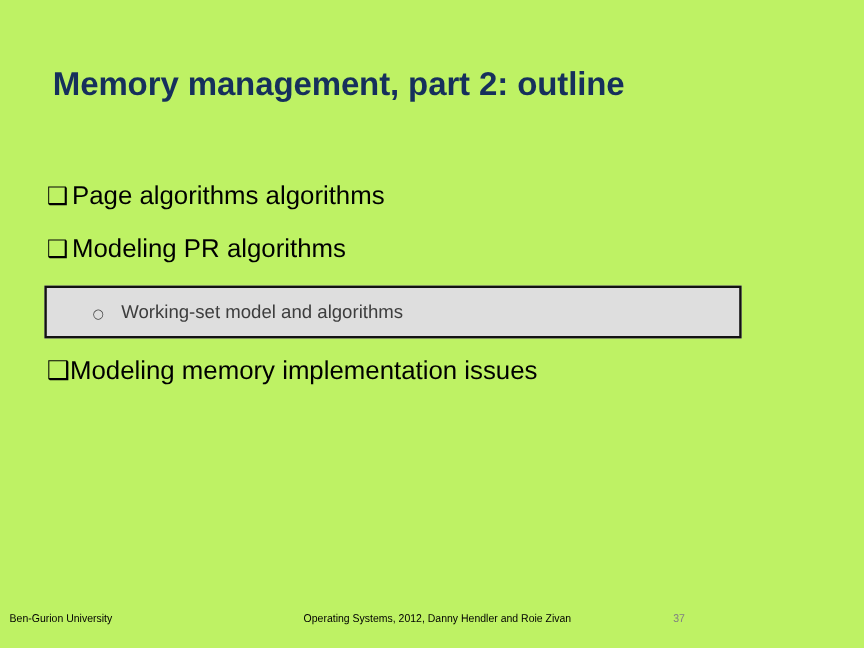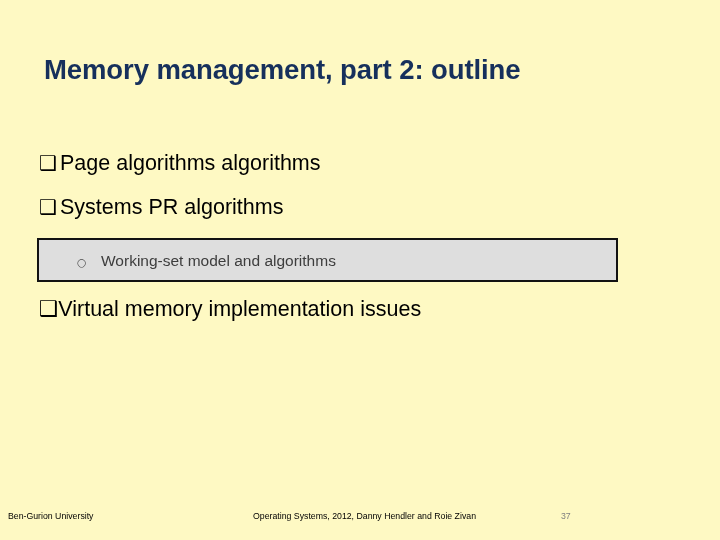--- a/index.html
+++ b/index.html
@@ -12,21 +12,21 @@
     height: 540px;
     position: relative;
     overflow: hidden;
     font-family: "Liberation Sans", "DejaVu Sans", sans-serif;
     -webkit-font-smoothing: antialiased;
   }
 
   #slide {
     position: absolute;
     inset: 0;
-    background: #fef9c3;
+    background: #bef264;
   }
 
   
   #slide-title {
     position: absolute;
     left: 44px;
     top: 33px;
     width: 640px;
     font-size: 27.5px;
     line-height: 38px;
@@ -167,35 +167,35 @@
 
   <div id="outline-body">
 
     <div class="outline-row level1">
       <span class="bullet">❑</span>
       <span class="txt">Page algorithms algorithms</span>
     </div>
 
     <div class="outline-row level1">
       <span class="bullet">❑</span>
-      <span class="txt">Systems PR algorithms</span>
+      <span class="txt">Modeling PR algorithms</span>
     </div>
 
   </div>
 
   <div id="subitem-box">
     <div class="row2">
       <span class="bullet2">○</span>
       <span class="txt2">Working-set model and algorithms</span>
     </div>
   </div>
 
   <div id="item-virtual">
     <span class="bullet">❑</span>
-    <span class="txt">Virtual memory implementation issues</span>
+    <span class="txt">Modeling memory implementation issues</span>
   </div>
 
   <div id="footer">
     <span id="footer-left">Ben-Gurion University</span>
     <span id="footer-center">Operating Systems, 2012, Danny Hendler and Roie Zivan</span>
     <span id="footer-pagenum">37</span>
   </div>
 
 </div>
 

